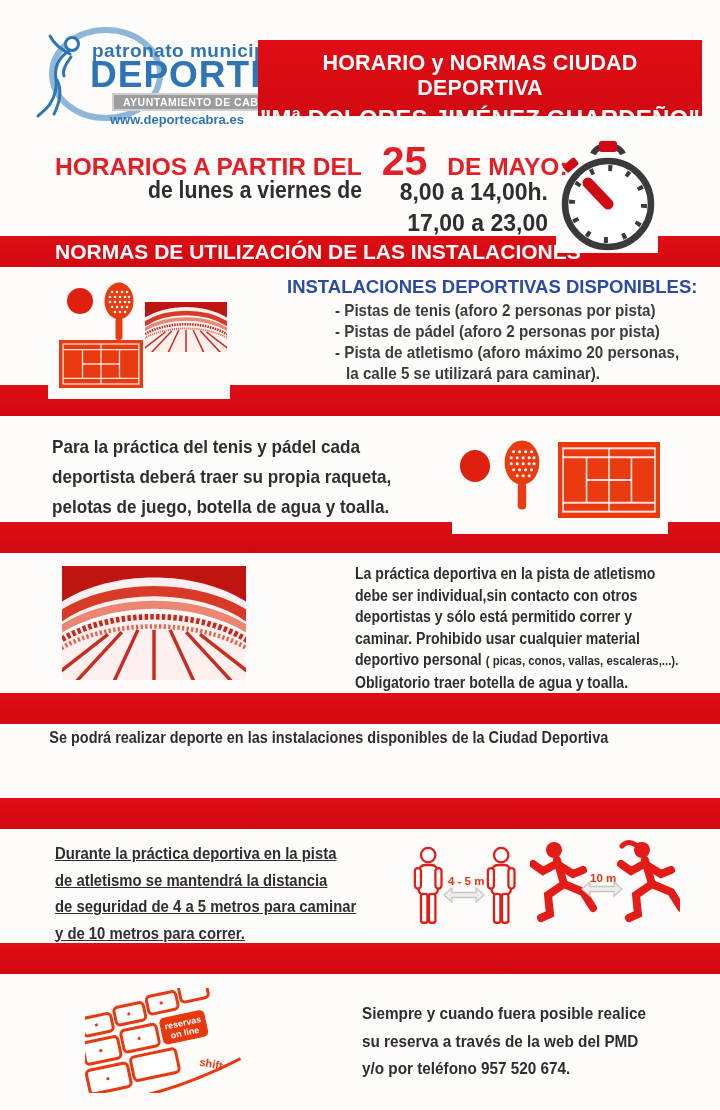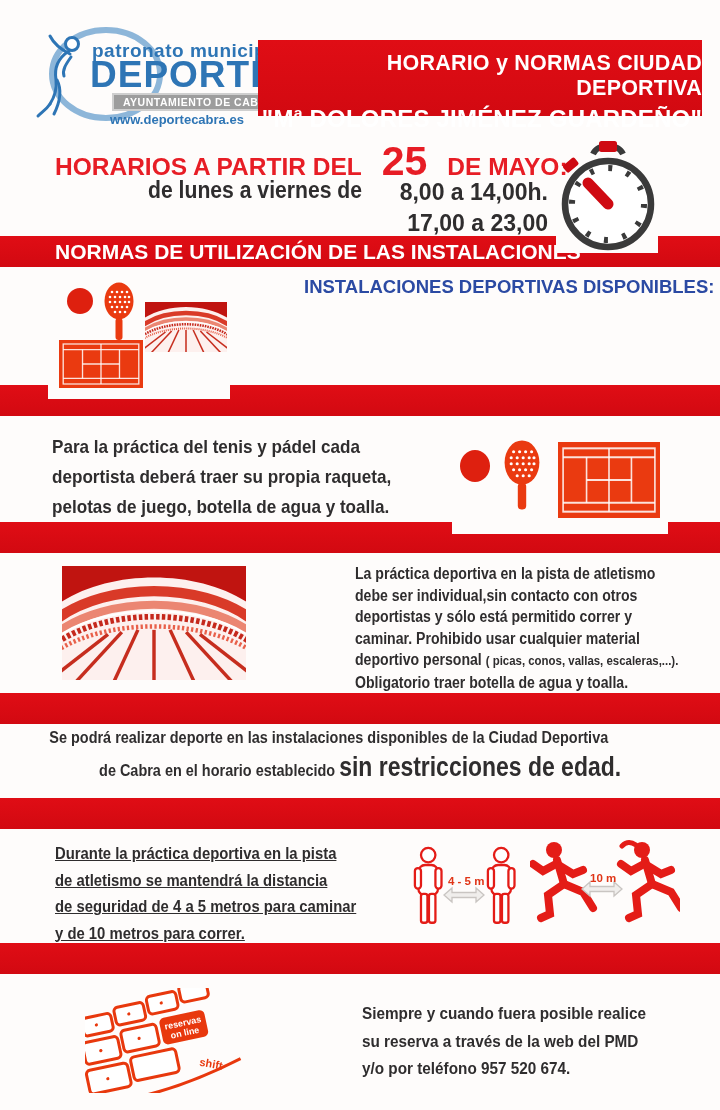--- a/index.html
+++ b/index.html
@@ -12,29 +12,29 @@
   .notch{position:absolute;background:#fefcfb;z-index:2;}
   .bold{font-weight:700;}
   .ln{white-space:nowrap;font-weight:700;transform-origin:0 50%;}
   
   .logo-top{font-size:19px;color:#2e75b5;letter-spacing:.5px;font-weight:600;}
   .logo-name{font-size:37px;color:#2e75b5;font-weight:700;letter-spacing:1px;line-height:34px;}
   .logo-badge{display:inline-block;background:#9d9d9d;border:2px solid #cfcfcf;color:#fff;
     font-size:10.5px;font-weight:700;padding:1px 9px;letter-spacing:.5px;}
   .logo-url{font-size:13px;color:#2e75b5;font-weight:700;}
   .banner{position:absolute;left:258px;top:40px;width:444px;height:76px;
-    background:linear-gradient(#e00d15,#d20911);color:#fff;text-align:right;z-index:3;}
+    background:linear-gradient(#e00d15,#d20911);color:#fff;text-align:center;z-index:3;}
   .banner .l1{font-size:21.5px;font-weight:700;margin-top:11px;letter-spacing:.2px;}
   .banner .l2{font-size:24px;font-weight:700;margin-top:4px;letter-spacing:.2px;}
   
   .sched-title{position:absolute;left:55px;top:138px;display:flex;align-items:baseline;color:#e71d25;font-weight:700;}
   .sched-title .pre,.sched-title .post{font-size:24.5px;}
   .sched-title .day{font-size:41px;margin:0 20px;}
   .band-label{color:#fff;font-weight:700;font-size:21px;line-height:31px;padding-left:55px;white-space:nowrap;}
-  .blue-head{color:#2b4aa3;font-weight:700;font-size:18.5px;white-space:nowrap;margin-left:17px;}
+  .blue-head{color:#2b4aa3;font-weight:700;font-size:18.5px;white-space:nowrap;}
   .small-par{font-size:13px;}
   .dist-label{position:absolute;color:#e03517;font-weight:700;font-size:11.5px;white-space:nowrap;}
   svg{display:block;}
 </style>
 </head>
 <body>
 
 <div class="poster">
 
   <div class="abs" style="left:0;top:0;width:720px;height:128px;">
@@ -139,20 +139,26 @@
         <line x1="5" y1="12" x2="95" y2="12"></line>
           <line x1="5" y1="48" x2="95" y2="48"></line>
         <line x1="28" y1="12" x2="28" y2="48"></line>
           <line x1="72" y1="12" x2="72" y2="48"></line>
         <line x1="28" y1="30" x2="72" y2="30"></line>
           <line x1="50" y1="5" x2="50" y2="55"></line>
       </g>
     </svg>
   </div>
   <div class="abs blue-head" style="left:287px;top:276px;">INSTALACIONES DEPORTIVAS DISPONIBLES:</div>
+  <div class="abs" style="left:335px;top:300px;font-size:16.5px;line-height:21px;color:#3d3b3c;">
+    <div class="ln" style="transform:scaleX(.92);">- Pistas de tenis  (aforo 2 personas por pista)</div>
+    <div class="ln" style="transform:scaleX(.92);">- Pistas de pádel (aforo 2 personas por pista)</div>
+    <div class="ln" style="transform:scaleX(.92);">- Pista de atletismo (aforo máximo 20 personas,</div>
+    <div class="ln" style="transform:scaleX(.92);padding-left:12px;">la calle 5 se utilizará para caminar).</div>
+  </div>
 
   <div class="band" style="top:385px;"></div>
   <div class="notch" style="left:48px;top:385px;width:182px;height:14px;"></div>
 
   <div class="abs" style="left:52px;top:432px;font-size:19px;line-height:30px;">
     <div class="ln" style="transform:scaleX(.9);">Para la práctica del tenis y pádel cada</div>
     <div class="ln" style="transform:scaleX(.9);">deportista deberá traer su propia raqueta,</div>
     <div class="ln" style="transform:scaleX(.9);">pelotas de juego, botella de agua y toalla.</div>
   </div>
   <div class="abs" style="left:455px;top:436px;width:210px;height:84px;z-index:3;">
@@ -228,25 +234,20 @@
       <span>deportivo personal </span><span class="small-par">( picas, conos, vallas, escaleras,...).</span>
     </div>
     <div class="ln" style="transform:scaleX(.88);">Obligatorio traer botella de agua y toalla.</div>
   </div>
 
   <div class="band" style="top:693px;"></div>
 
   <div class="abs" style="left:0;top:728px;width:596px;text-align:center;">
     <span class="bold" style="display:inline-block;font-size:17px;transform:scaleX(.85);white-space:nowrap;">Se podrá realizar deporte en las instalaciones disponibles de la Ciudad Deportiva</span>
   </div>
-  <div class="abs" style="left:0;top:752px;width:720px;text-align:center;">
-    <span style="display:inline-block;transform:scaleX(.85);white-space:nowrap;">
-      <span class="bold" style="font-size:17px;">de Cabra en el horario establecido </span><span class="bold" style="font-size:27px;">sin restricciones de edad.</span>
-    </span>
-  </div>
 
   <div class="band" style="top:798px;"></div>
 
   <div class="abs" style="left:55px;top:840px;font-size:16.5px;line-height:26.5px;text-decoration:underline;">
     <div class="ln" style="transform:scaleX(.9);">Durante la práctica deportiva en la pista</div>
     <div class="ln" style="transform:scaleX(.9);">de atletismo se mantendrá la distancia</div>
     <div class="ln" style="transform:scaleX(.9);">de seguridad de 4 a 5 metros para caminar</div>
     <div class="ln" style="transform:scaleX(.9);">y de 10 metros para correr.</div>
   </div>
 

